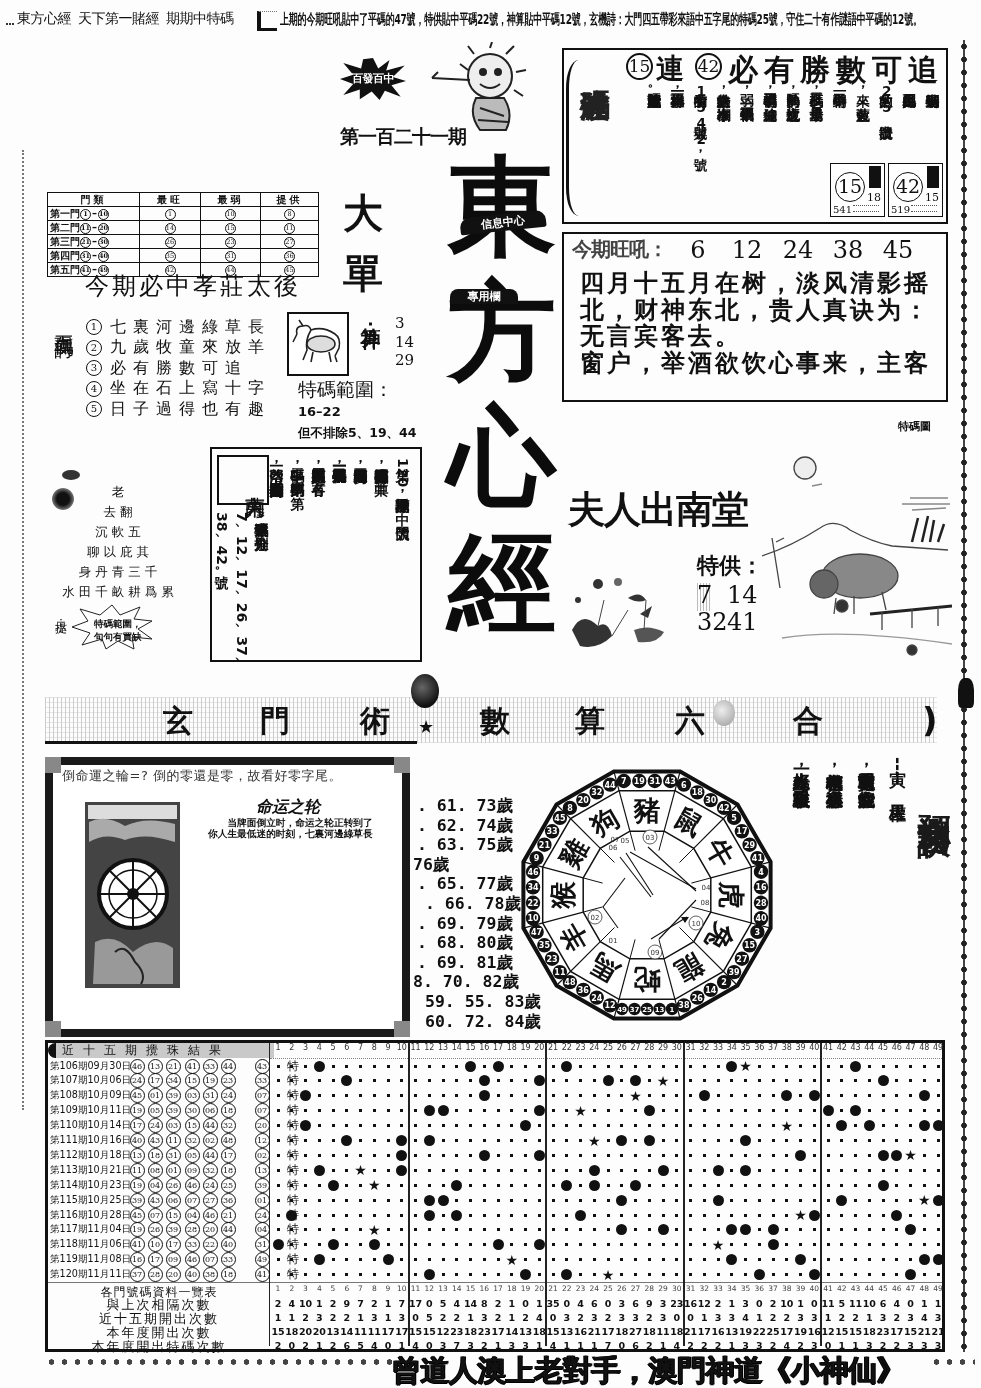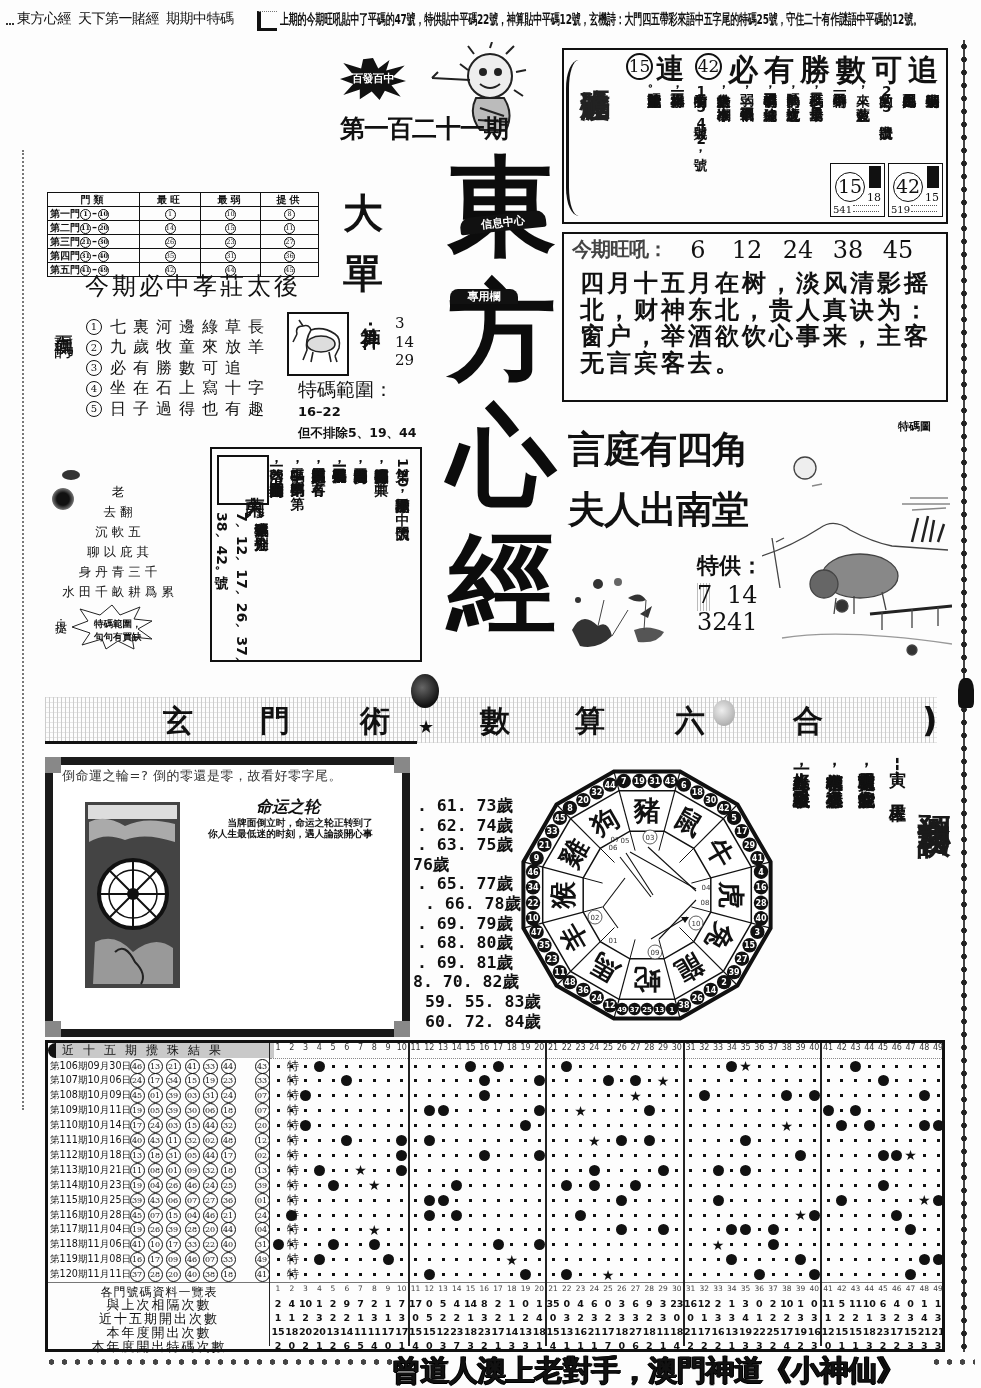--- a/index.html
+++ b/index.html
@@ -44,21 +44,21 @@
 
 
 .news-box{left:210px;top:447px;width:208px;height:211px;border:2px solid #111;}
 .news-title{left:217px;top:455px;width:48px;height:46px;border:2px solid #111;font-size:21px;line-height:24px;text-align:center;}
 .ncol{width:21px;line-height:21px;font-size:14px;font-weight:bold;white-space:nowrap;}
 .ncol2{width:20px;line-height:20px;font-size:14px;font-weight:bold;white-space:nowrap;}
 
 
 .starburst{left:340px;top:58px;width:66px;height:42px;background:#111;clip-path:polygon(50% 0%,58% 25%,75% 5%,70% 30%,98% 18%,80% 45%,100% 55%,78% 65%,92% 92%,68% 78%,60% 100%,48% 80%,30% 98%,30% 75%,5% 88%,20% 62%,0% 50%,20% 40%,5% 12%,32% 25%,35% 3%);}
 .starburst-text{left:340px;top:71px;width:66px;text-align:center;color:#fff;font-size:11px;font-weight:bold;letter-spacing:-0.5px;}
-.issue{left:340px;top:112px;font-size:25px;font-weight:bold;letter-spacing:-1px;white-space:nowrap;}
+.issue{left:340px;top:124px;font-size:19px;font-weight:bold;letter-spacing:-1px;white-space:nowrap;}
 .bigorder{font-size:40px;font-weight:bold;left:343px;}
 #title-col{left:446px;top:148px;width:112px;}
 .title-char{height:125px;font-size:108px;line-height:118px;font-weight:bold;text-align:center;color:#0c0c0c;}
 .badge{background:#111;color:#fff;font-size:11px;font-weight:bold;text-align:center;white-space:nowrap;}
 
 
 .streak-box{left:562px;top:48px;width:382px;height:172px;border:2px solid #111;}
 .big-cn{width:27px;height:27px;border:2px solid #111;font-size:17px;line-height:23px;}
 .streak-word{font-size:28px;font-weight:bold;}
 .streak-head{left:728px;top:50px;font-size:30px;font-weight:bold;letter-spacing:6px;white-space:nowrap;}
@@ -330,25 +330,24 @@
   <div class="a fortune-box"></div>
   <div class="a fortune-label">今期旺吼：</div>
   <div class="a fnum" style="left:678px;">6</div>
   <div class="a fnum" style="left:727px;">12</div>
   <div class="a fnum" style="left:778px;">24</div>
   <div class="a fnum" style="left:828px;">38</div>
   <div class="a fnum" style="left:878px;">45</div>
   <div class="a" id="fortune-lines">
     <div>四月十五月在树，淡风清影摇</div>
     <div>北，财神东北，贵人真诀为：</div>
+    <div>无言宾客去。</div>
     <div>窗户，举酒欲饮心事来，主客</div>
-    <div>无言宾客去。</div>
   </div>
 
-  <div class="a couplet" style="top:425px;">言庭有四角</div>
   <div class="a couplet" style="top:485px;">夫人出南堂</div>
   <div class="a special-label">特供：</div>
   <div class="a" style="left:697px;top:583px;width:14px;height:28px;background:repeating-linear-gradient(90deg,#bbb 0 1px,transparent 1px 3px);"></div>
   <div class="a snum" style="left:697px;top:581px;">7</div>
   <div class="a snum" style="left:727px;top:581px;">14</div>
   <div class="a snum" style="left:697px;top:608px;">32</div>
   <div class="a snum" style="left:727px;top:608px;">41</div>
   <svg class="a" style="left:568px;top:570px" width="110" height="85" viewBox="0 0 110 85">
     <g fill="#333">
       <circle cx="30" cy="14" r="5"></circle>
@@ -408,21 +407,21 @@
     <path d="M4 20 Q20 12 40 24 Q60 14 90 22 L90 40 Q60 30 40 38 Q20 30 4 40 Z" fill="#aaa"></path>
     <circle cx="48" cy="92" r="34" fill="#fff" stroke="#111" stroke-width="4"></circle>
     <circle cx="48" cy="92" r="24" fill="none" stroke="#111" stroke-width="1.5"></circle>
     <path d="M48 58 L48 126 M14 92 L82 92 M24 68 L72 116 M72 68 L24 116" stroke="#111" stroke-width="2"></path>
     <circle cx="48" cy="92" r="6" fill="#111"></circle>
     <path d="M10 140 Q30 130 48 150 Q70 132 88 146 L88 182 L8 182 Z" fill="#999"></path>
     <path d="M30 150 Q40 140 50 160 Q62 172 56 182" stroke="#222" fill="none" stroke-width="2"></path>
   </svg>
   <div class="a art-title">命运之轮</div>
   <div class="a" id="art-body">
-    <p>当牌面倒立时，命运之轮正转到了你人生最低迷的时刻，遇人論談開心事</p>
+    <p>当牌面倒立时，命运之轮正转到了你人生最低迷的时刻，七裏河邊綠草長</p>
   </div>
 
   <div class="a mono" id="ages">
       <div>. 61. 73歲</div>
       <div>. 62. 74歲</div>
       <div>. 63. 75歲</div>
       <div>76歲</div>
       <div>. 65. 77歲</div>
       <div>. 66. 78歲</div>
       <div>. 69. 79歲</div>

